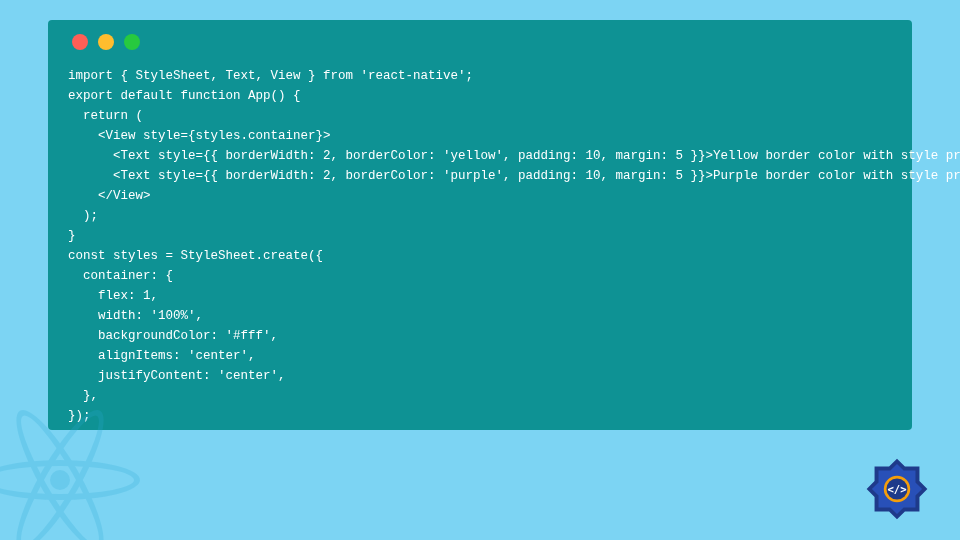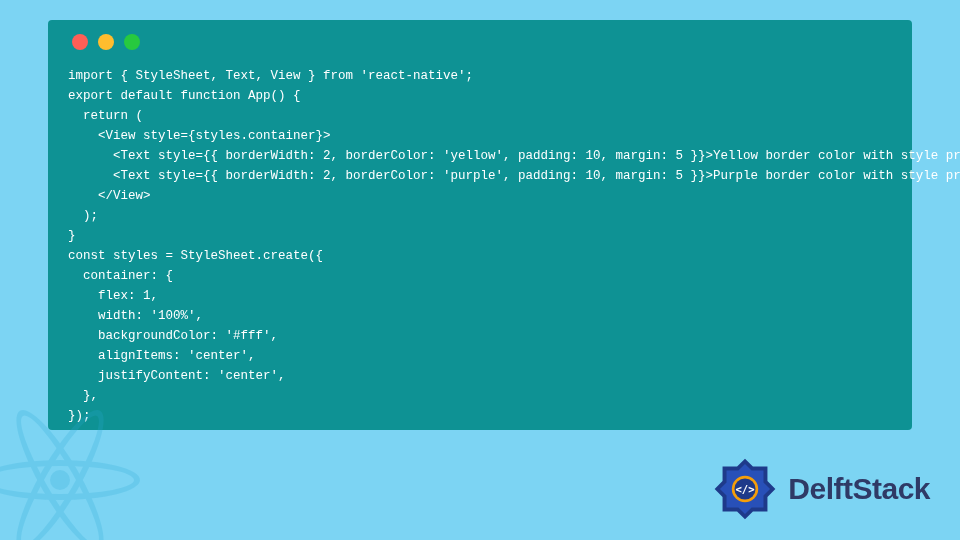--- a/index.html
+++ b/index.html
@@ -129,14 +129,13 @@
     <svg viewBox="0 0 100 100">
       <g transform="translate(50 50)">
         <polygon points="0,-46 12,-34 34,-34 34,-12 46,0 34,12 34,34 12,34 0,46 -12,34 -34,34 -34,12 -46,0 -34,-12 -34,-34 -12,-34" fill="#1e3a8a"></polygon>
         <polygon points="0,-38 10,-28 28,-28 28,-10 38,0 28,10 28,28 10,28 0,38 -10,28 -28,28 -28,10 -38,0 -28,-10 -28,-28 -10,-28" fill="#2850b8"></polygon>
         <circle r="20" fill="#f59e0b"></circle>
         <circle r="16" fill="#1e3a8a"></circle>
         <text x="0" y="6" text-anchor="middle" fill="#ffffff" font-size="16" font-family="monospace" font-weight="bold">&lt;/&gt;</text>
       </g>
     </svg>
   </div>
-  <div class="brand-text">DelftStack</div>
 </div>
 
 </body></html>

